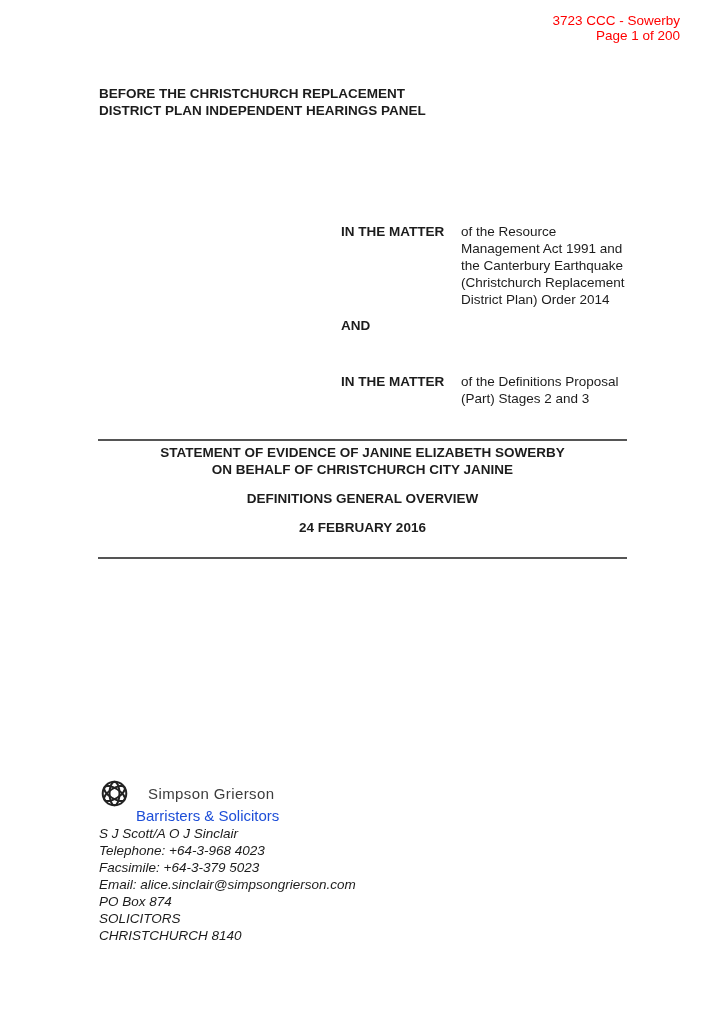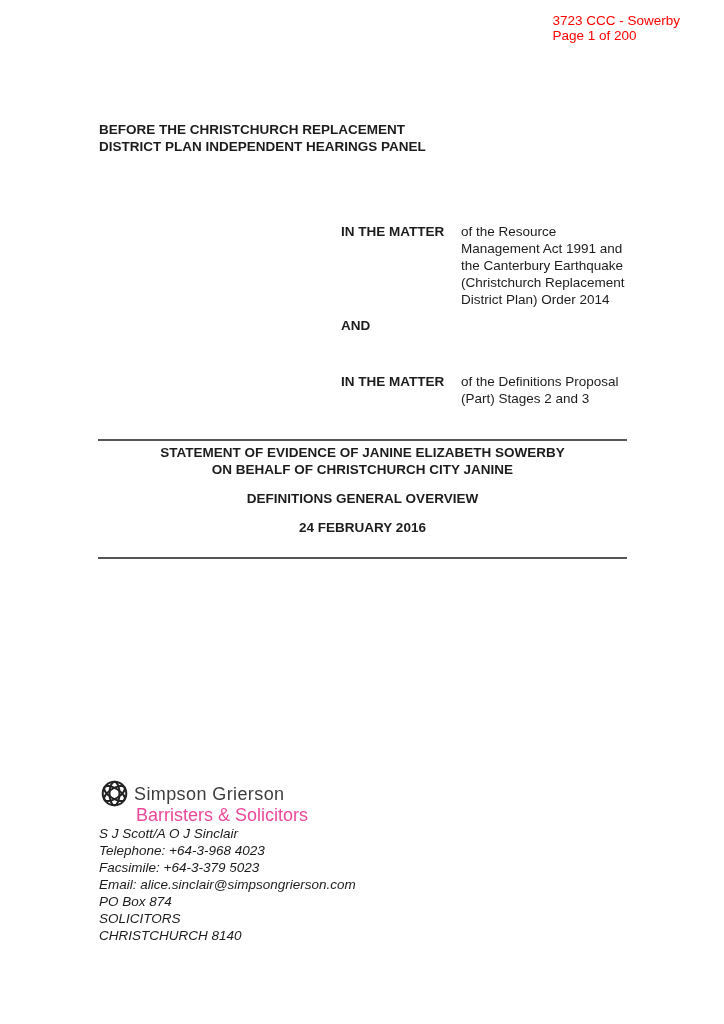--- a/index.html
+++ b/index.html
@@ -17,32 +17,32 @@
     line-height: 17px;
     color: #1c1c1c;
     overflow: hidden;
   }
 
   
   .stamp {
     position: absolute;
     top: 13px;
     right: 44px;
+    text-align: right;
     color: #ff0000;
     font-size: 13.5px;
     line-height: 15px;
   }
 
   
   .doc-header {
     position: absolute;
     left: 99px;
     top: 85px;
     font-weight: bold;
-    margin-top: 36px;
   }
 
   
   .matters {
     position: absolute;
     left: 341px;
     top: 184px;
     width: 300px;
   }
   .matter-row { display: flex; margin-top: 39px; }
@@ -87,31 +87,31 @@
   .firm-row {
     display: flex;
     align-items: center;
   }
   .firm-logo {
     width: 29px;
     height: 29px;
     flex-shrink: 0;
   }
   .firm-name {
-    margin-left: 5px;
-    font-size: 18px;
+    margin-left: 19px;
+    font-size: 15px;
     letter-spacing: 0.4px;
     color: #3c3c3c;
     line-height: 20px;
   }
   .firm-tagline {
     margin-left: 36px;
     margin-top: -1px;
-    font-size: 18px;
-    color: #ec4899;
+    font-size: 15px;
+    color: #1d4ed8;
   }
 
   
   .contact {
     position: absolute;
     left: 99px;
     top: 825px;
     font-style: italic;
   }
 </style>

